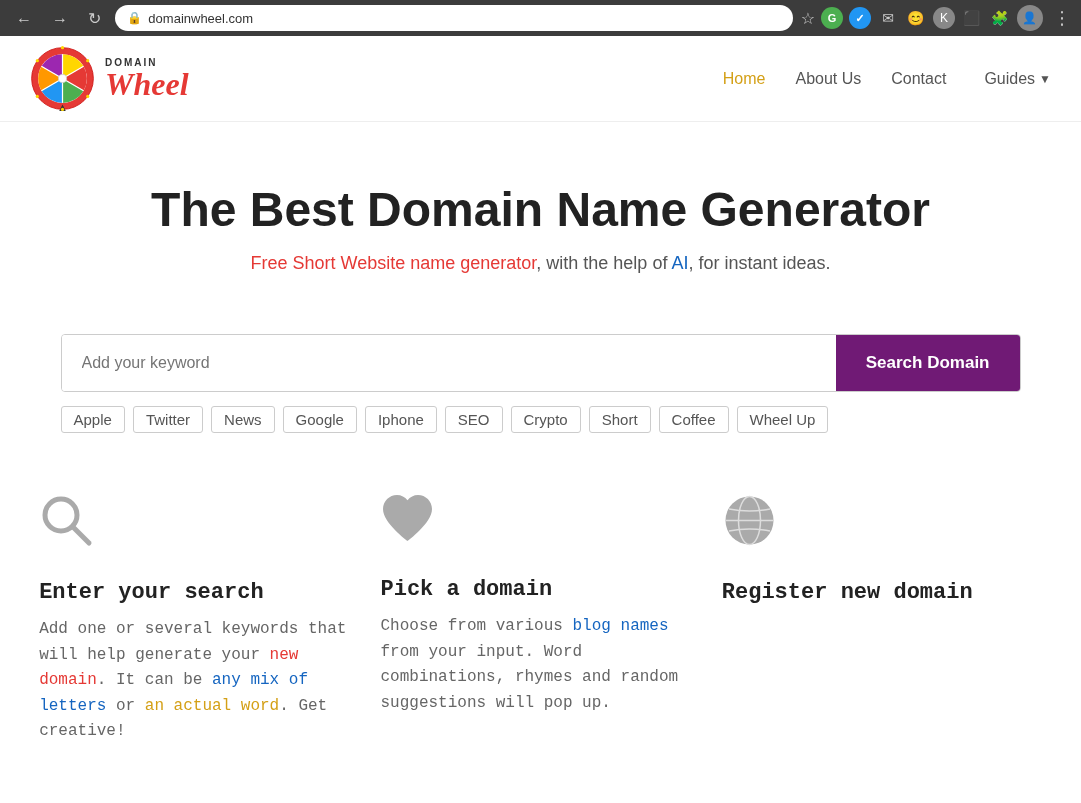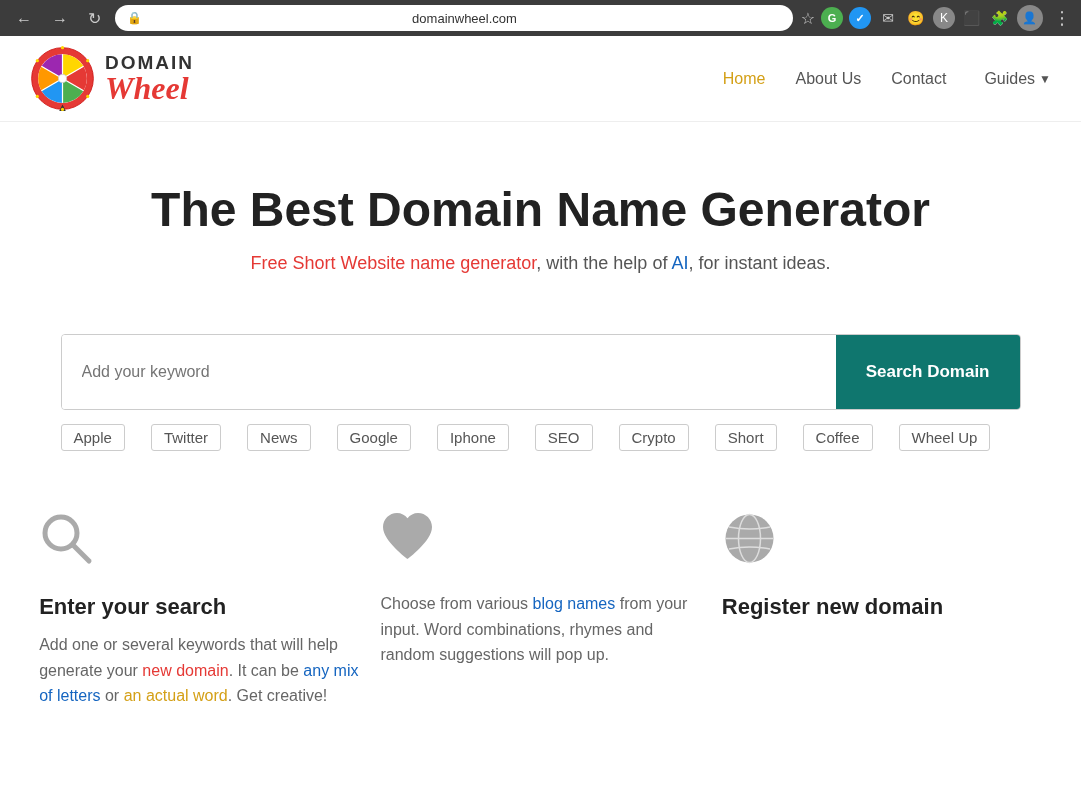--- a/index.html
+++ b/index.html
@@ -28,21 +28,21 @@
       border-radius: 16px;
       height: 26px;
       display: flex;
       align-items: center;
       padding: 0 12px;
       gap: 6px;
       font-size: 13px;
       color: #333;
     }
     .lock-icon { color: #888; font-size: 12px; }
-    .address-text { flex: 1; font-size: 13px; color: #333; text-align: center; }
+    .address-text { flex: 1; font-size: 13px; color: #333; }
     .browser-actions { display: flex; gap: 6px; align-items: center; }
     .browser-action-icon {
       width: 22px; height: 22px; border-radius: 50%;
       display: flex; align-items: center; justify-content: center;
       font-size: 14px; color: #ccc; cursor: pointer;
     }
     .browser-action-icon.green { background: #4CAF50; color: #fff; font-size: 12px; }
     .browser-action-icon.blue { background: #2196F3; color: #fff; font-size: 12px; }
     .browser-action-icon.avatar { background: #888; overflow: hidden; }
     .browser-menu { color: #ccc; font-size: 18px; cursor: pointer; margin-left: 4px; }
@@ -64,21 +64,21 @@
     .logo-wheel {
       width: 65px;
       height: 65px;
     }
     .logo-text {
       display: flex;
       flex-direction: column;
       line-height: 1;
     }
     .logo-domain {
-      font-size: 19px;
+      font-size: 10px;
       font-weight: bold;
       letter-spacing: 2px;
       color: #333;
       text-transform: uppercase;
     }
     .logo-wheel-text {
       font-size: 32px;
       font-weight: bold;
       color: #e53935;
       font-family: 'Georgia', serif;
@@ -126,65 +126,66 @@
     .search-section {
       max-width: 1000px;
       margin: 30px auto;
       padding: 0 20px;
     }
     .search-bar {
       display: flex;
       border: 1.5px solid #ccc;
       border-radius: 4px;
       overflow: hidden;
-      height: 76px;
+      height: 58px;
     }
     .search-input {
       flex: 1;
       border: none;
       outline: none;
       padding: 0 20px;
       font-size: 16px;
       color: #999;
     }
     .search-button {
-      background: #0f766e;
+      background: #701a75;
       color: #fff;
       border: none;
       padding: 0 30px;
       font-size: 17px;
       font-weight: bold;
       cursor: pointer;
       white-space: nowrap;
     }
 
     .keyword-tags {
       display: flex;
       flex-wrap: wrap;
-      gap: 26px;
+      gap: 8px;
       margin-top: 14px;
     }
     .keyword-tag {
       border: 1px solid #ccc;
       border-radius: 3px;
       padding: 4px 12px;
       font-size: 15px;
       color: #555;
       cursor: pointer;
       background: #fff;
     }
 
     
     .features {
       display: flex;
       justify-content: space-around;
       max-width: 1050px;
       margin: 60px auto 60px;
       padding: 0 20px;
       gap: 14px;
+      font-family: Liberation Mono, monospace;
     }
     .feature-card {
       flex: 1;
       max-width: 320px;
     }
     .feature-icon {
       font-size: 52px;
       color: #999;
       margin-bottom: 16px;
     }
@@ -318,20 +319,21 @@
       Add one or several keywords that will help generate your <span style="color:#e53935;">new domain</span>. It can be <span style="color:#1565C0;">any mix of letters</span> or <span style="color:#d4a017;">an actual word</span>. Get creative!
     </p>
   </div>
 
   <div class="feature-card">
     <div class="feature-icon">
       <svg width="55" height="52" viewBox="0 0 55 52" xmlns="http://www.w3.org/2000/svg">
         <path d="M27.5,48 C27.5,48 3,30 3,16 C3,8.3 9.3,2 17,2 C21.2,2 25,4 27.5,7.2 C30,4 33.8,2 38,2 C45.7,2 52,8.3 52,16 C52,30 27.5,48 27.5,48 Z" fill="#aaa"></path>
       </svg>
     </div>
+    <h3 class="feature-title">Pick a domain</h3>
     <p class="feature-desc">
       Choose from various <span style="color:#1565C0;">blog names</span> from your input. Word combinations, rhymes and random suggestions will pop up.
     </p>
   </div>
 
   <div class="feature-card">
     <div class="feature-icon">
       <svg width="55" height="55" viewBox="0 0 55 55" xmlns="http://www.w3.org/2000/svg">
         <circle cx="27.5" cy="27.5" r="24" fill="#aaa"></circle>
         <ellipse cx="27.5" cy="27.5" rx="11" ry="24" fill="none" stroke="#ddd" stroke-width="1.5"></ellipse>

